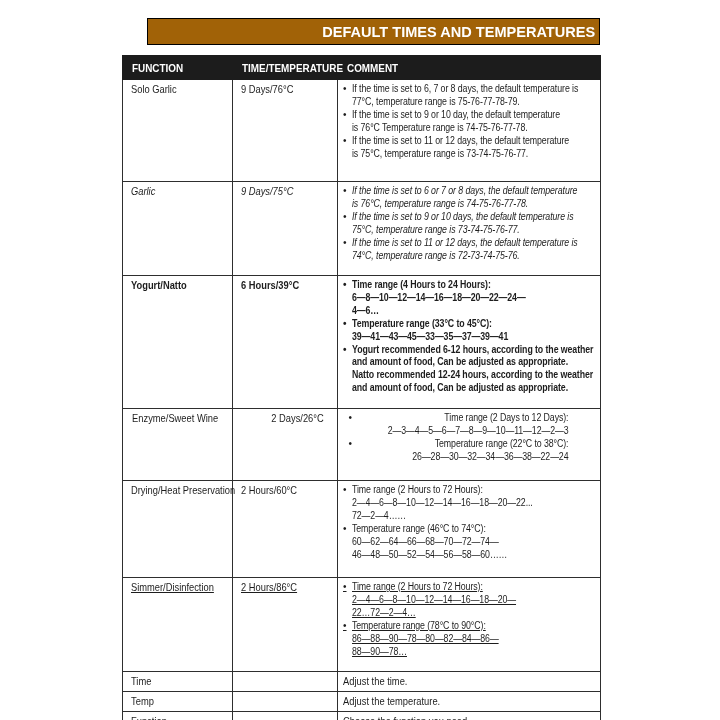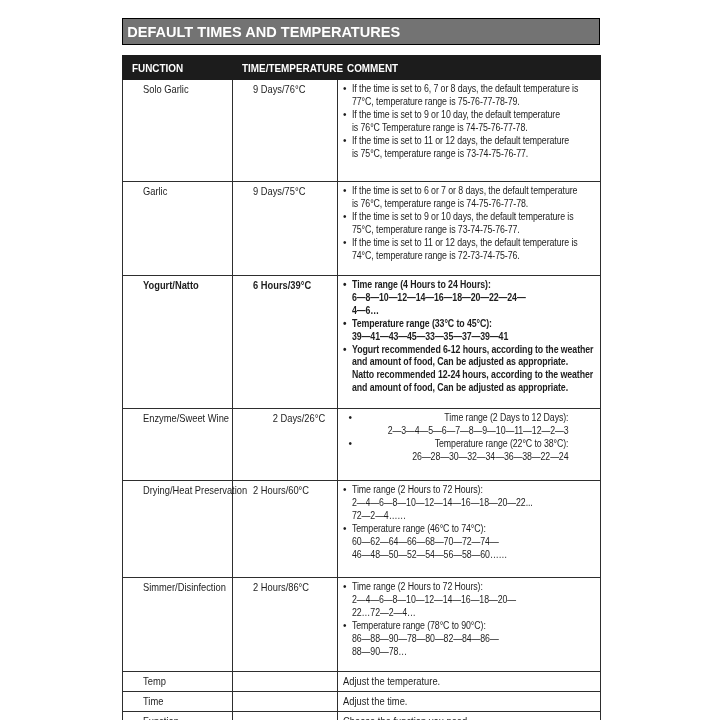--- a/index.html
+++ b/index.html
@@ -3,68 +3,69 @@
 <meta charset="utf-8">
 <style>
   html,body { margin:0; padding:0; }
   body {
     width:720px; height:720px; background:#ffffff; overflow:hidden;
     font-family:"Liberation Sans", sans-serif; color:#1d1d1d; position:relative;
   }
   .doc { position:absolute; left:122px; top:18px; width:478px; }
 
   .title-bar {
-    background:#737373; height:25px; margin-bottom:10px;
-    display:flex; align-items:center; justify-content:flex-start;
+    background:#a16207; height:25px; margin-bottom:10px;
+    display:flex; align-items:center; justify-content:flex-end;
     border:1px solid #000;
+    margin-left:25px;
   }
   .title-text {
     color:#ffffff; font-weight:bold; font-size:15px; letter-spacing:0;
     transform:scaleX(0.97); transform-origin:50% 50%; white-space:nowrap;
   }
 
   table { border-collapse:collapse; width:478px; table-layout:fixed; }
   col.c1 { width:110px; } col.c2 { width:105px; } col.c3 { width:263px; }
 
   th {
     background:#1c1c1c; color:#ffffff; text-align:left;
     height:23px; padding:0 0 0 9px; border:1px solid #1c1c1c;
   }
   .hdr {
     font-size:11px; font-weight:bold; letter-spacing:0;
     transform:scaleX(0.9); transform-origin:0 50%; display:block; white-space:nowrap;
   }
 
   td {
     border:1.5px solid #2e2e2e; vertical-align:top;
-    padding:3px 2px 2px 20px;
+    padding:3px 2px 2px 8px;
   }
   td.comment-cell { padding-left:5px; }
 
   .fn, .tm {
     font-size:10.6px; line-height:13px;
     transform:scaleX(0.88); transform-origin:0 0; display:block; white-space:nowrap;
   }
 
   .bullet-item { display:flex; }
   .bullet-marker {
     flex:0 0 9px; width:9px; font-size:10px; line-height:12.9px; color:#1d1d1d;
   }
   .bullet-lines { flex:1; min-width:0; }
   .c-line {
     font-size:10px; line-height:12.9px; letter-spacing:-0.1px;
     transform:scaleX(0.88); transform-origin:0 0; display:block; white-space:nowrap;
   }
 
   tr.h96  td { height:96px; }
-  tr.h88  td { height:88px; }
+  tr.h88  td { height:88px;font-style:italic; }
   tr.h127 td { height:127px;font-weight:bold; }
   tr.h66  td { height:66px;text-align:right; }
   tr.h91  td { height:91px; }
-  tr.h88b td { height:88px; }
+  tr.h88b td { height:88px;text-decoration:underline; }
   tr.hs td {
     height:19px; vertical-align:middle; padding-top:0; padding-bottom:0;
   }
   .simple-txt {
     font-size:10.4px; line-height:11px;
     transform:scaleX(0.9); transform-origin:0 50%; display:block; white-space:nowrap;
   }
 </style>
 </head>
 <body>
@@ -269,34 +270,34 @@
               <span class="c-line">Temperature range (78°C to 90°C):</span>
               <span class="c-line">86—88—90—78—80—82—84—86—</span>
               <span class="c-line">88—90—78…</span>
             </div>
           </div>
         </td>
       </tr>
 
       <tr class="hs">
         <td>
+            <span class="simple-txt">Time</span>
+          </td>
+        <td></td>
+        <td class="comment-cell">
+            <span class="simple-txt">Adjust the time.</span>
+          </td>
+      </tr>
+      <tr class="hs">
+        <td>
             <span class="simple-txt">Temp</span>
           </td>
         <td></td>
         <td class="comment-cell">
             <span class="simple-txt">Adjust the temperature.</span>
-          </td>
-      </tr>
-      <tr class="hs">
-        <td>
-            <span class="simple-txt">Time</span>
-          </td>
-        <td></td>
-        <td class="comment-cell">
-            <span class="simple-txt">Adjust the time.</span>
           </td>
       </tr>
       <tr class="hs">
         <td>
             <span class="simple-txt">Function</span>
           </td>
         <td></td>
         <td class="comment-cell">
             <span class="simple-txt">Choose the function you need.</span>
           </td>

